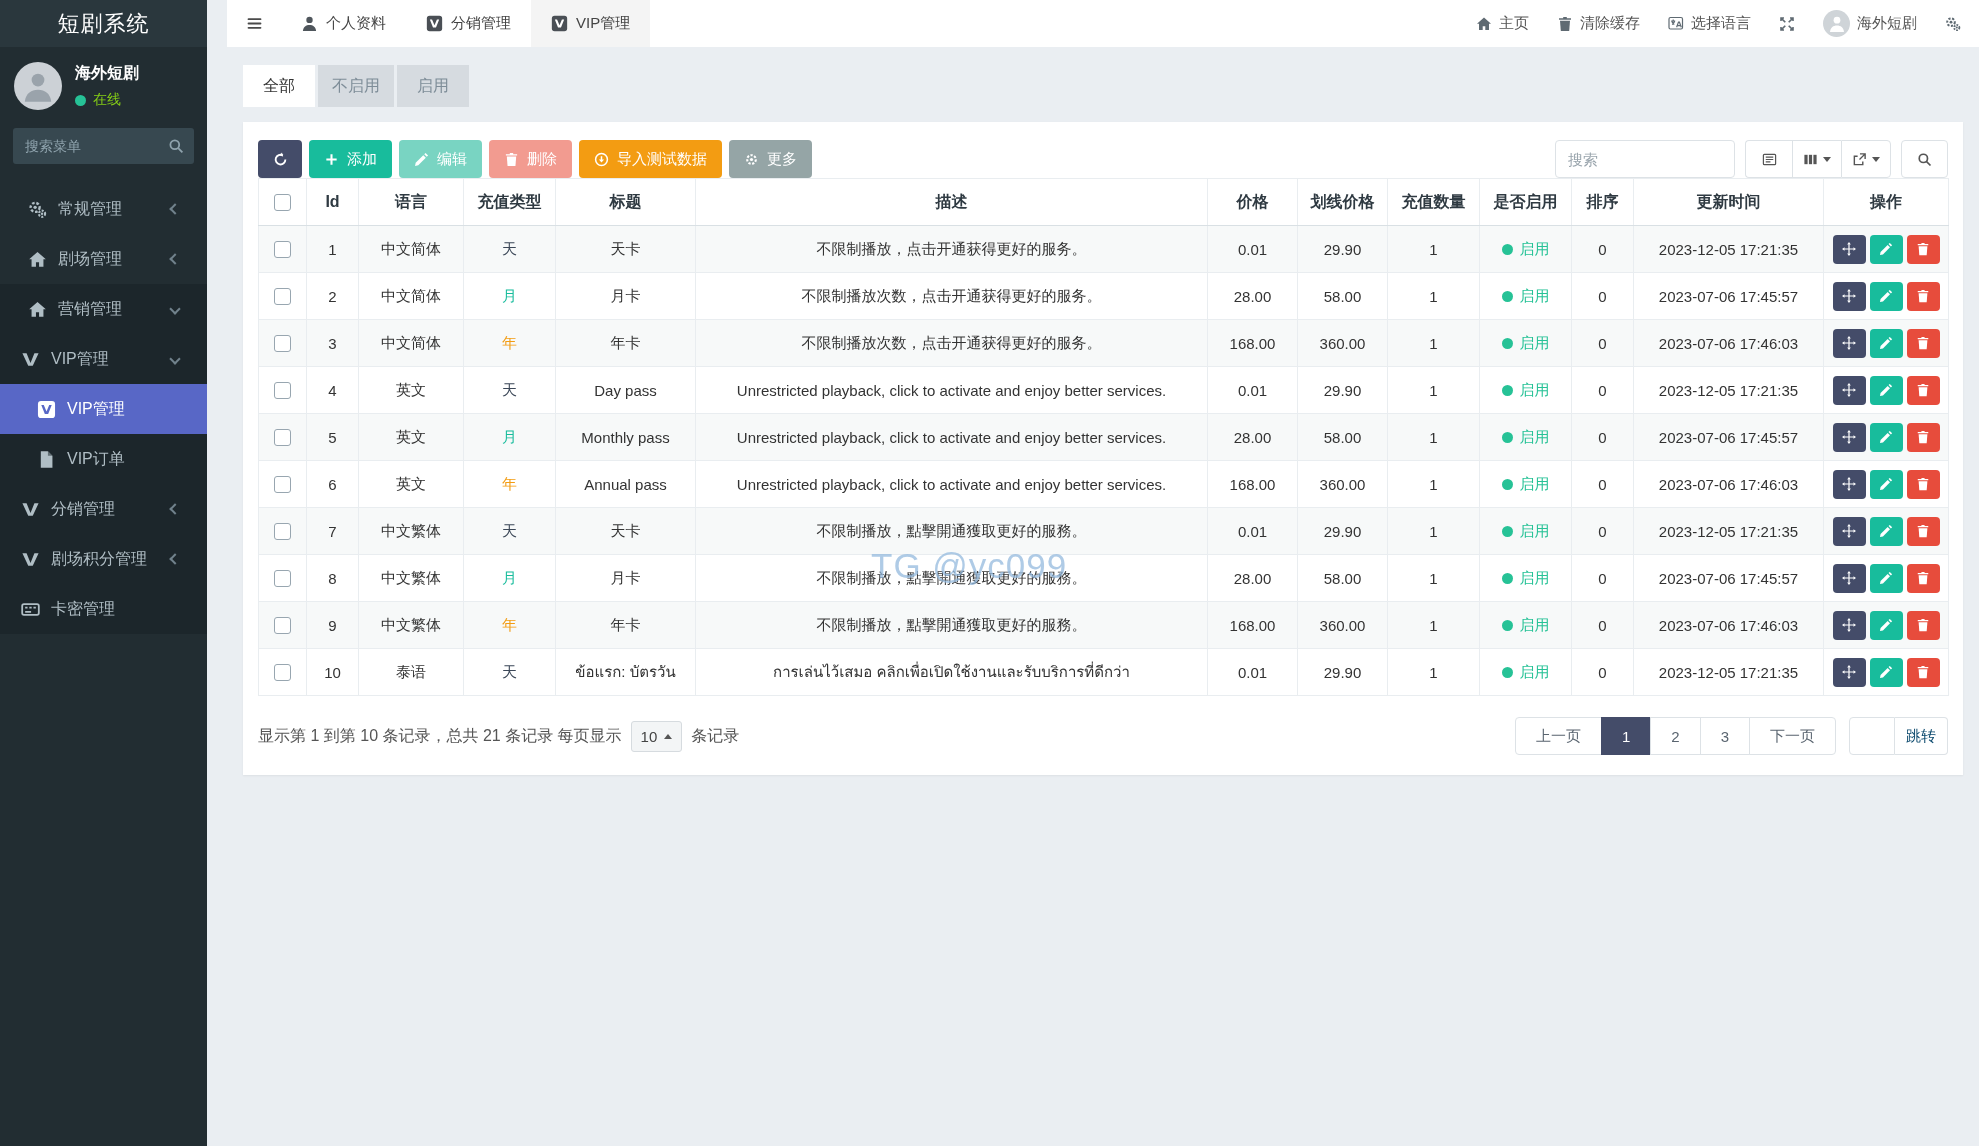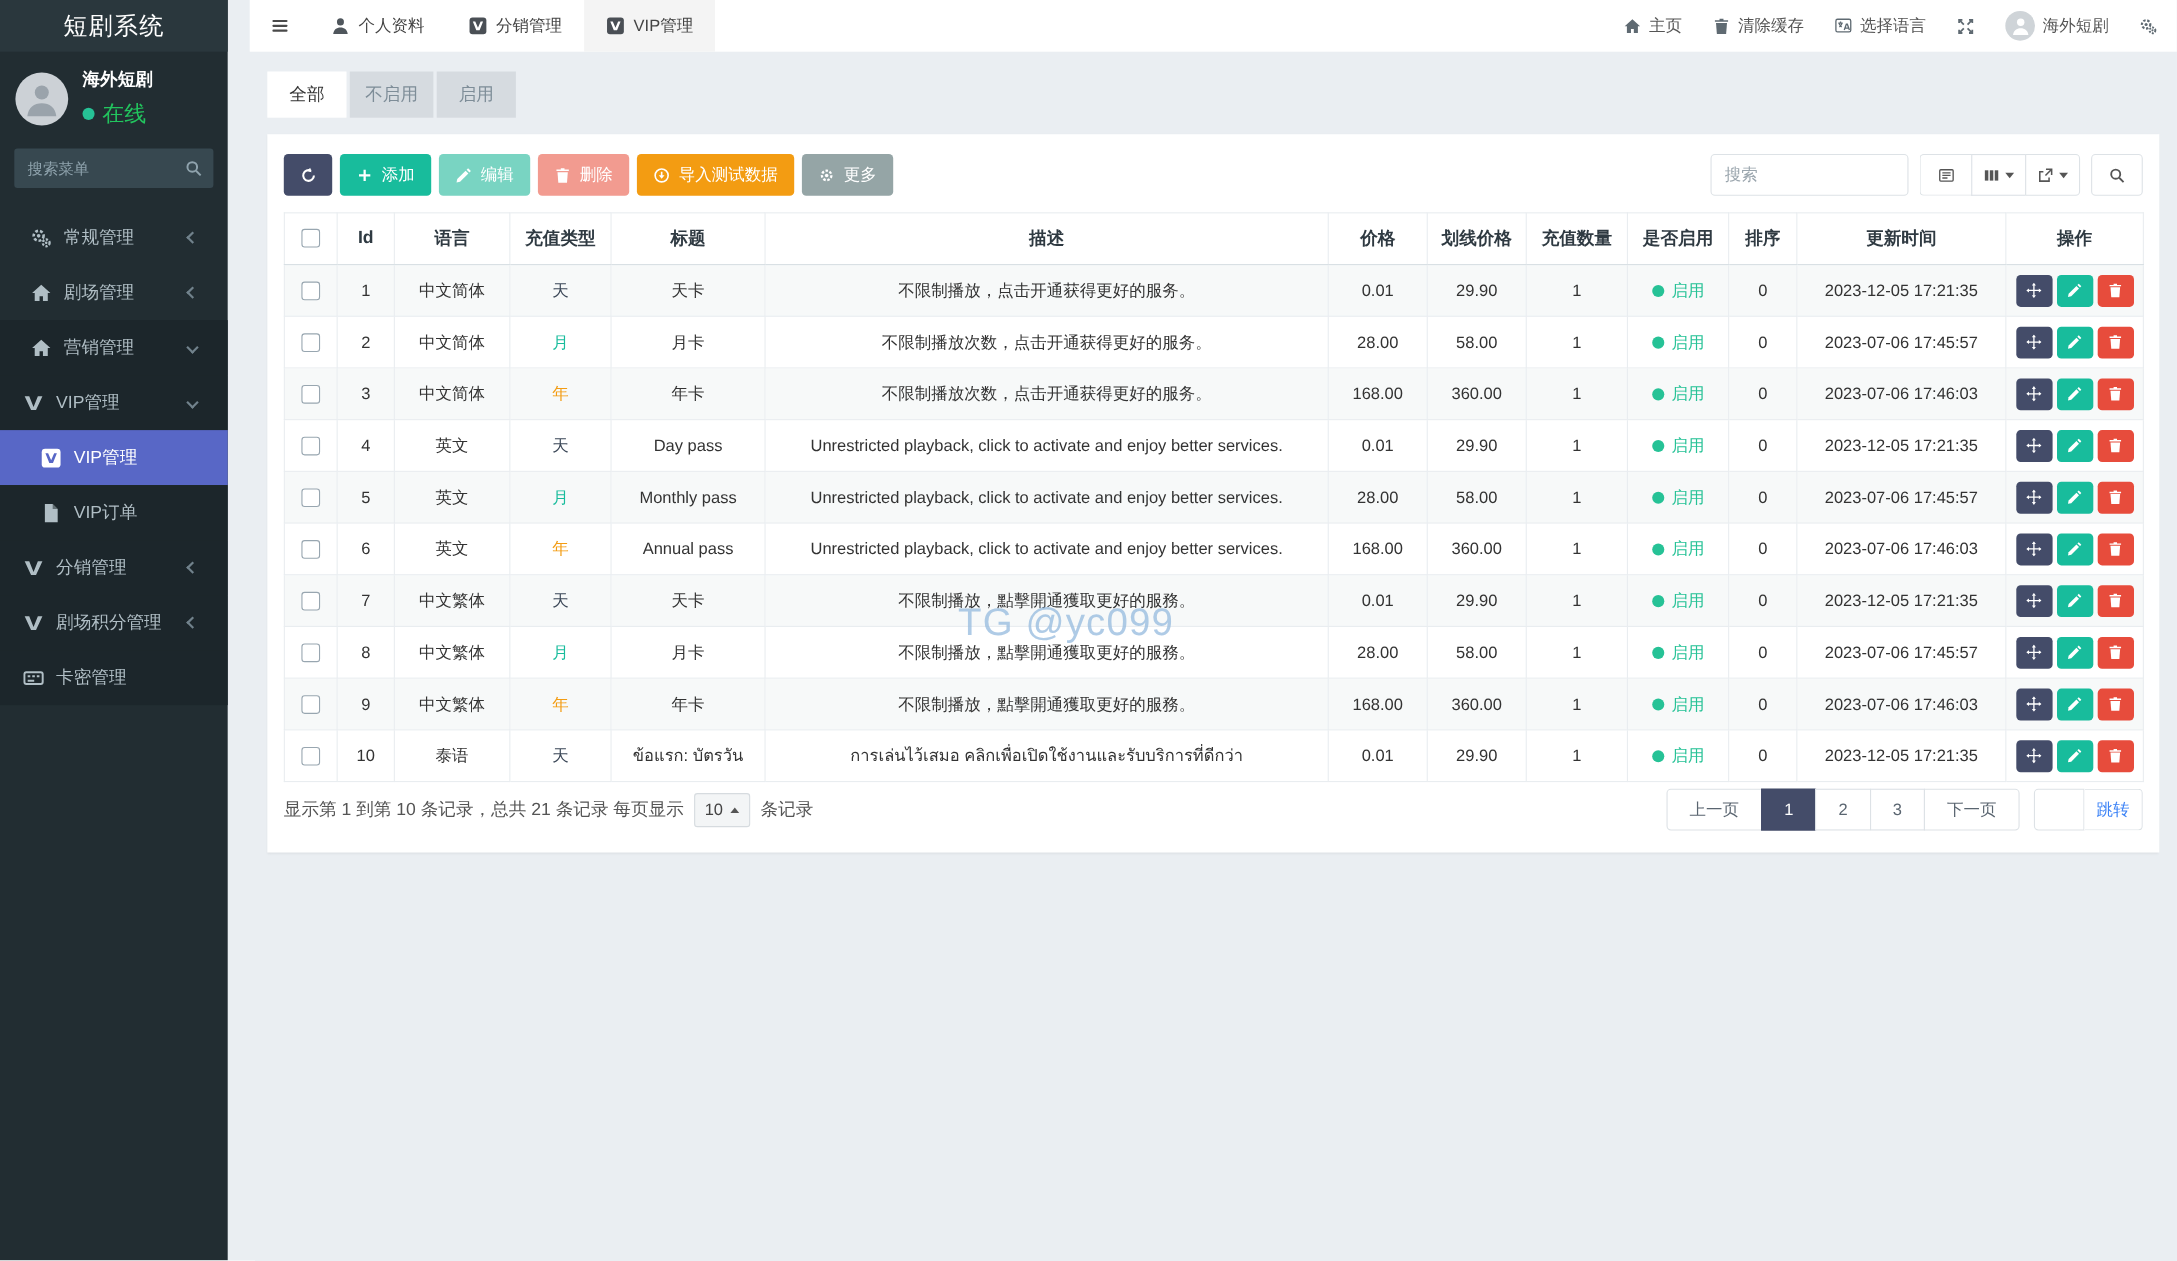--- a/index.html
+++ b/index.html
@@ -7,21 +7,21 @@
   body{width:1979px;height:1146px;font-family:"Liberation Sans","DejaVu Sans",sans-serif;overflow:hidden}
   .page{position:relative;width:1979px;height:1146px;background:#eaeef2;overflow:hidden}
 
   
   .sidebar{position:absolute;left:0;top:0;width:207px;height:100%;background:#222d32;z-index:3}
   .brand{height:47px;display:flex;align-items:center;justify-content:center;color:#fff;font-size:22px;letter-spacing:1px;background:#2a373d}
   .user-panel{display:flex;align-items:center;gap:13px;padding:15px 14px 10px}
   .avatar{width:48px;height:48px;border-radius:50%;background:#ccd1d6;overflow:hidden;display:flex;align-items:center;justify-content:center;flex:none}
   .avatar svg{width:34px;height:34px;color:#9aa3ab}
   .user-name{color:#fff;font-size:16px;font-weight:700;margin-bottom:7px}
-  .user-status{display:flex;align-items:center;gap:7px;color:#22c55e;font-size:20px}
+  .user-status{display:flex;align-items:center;gap:7px;color:#84cc16;font-size:14px}
   .dot{width:11px;height:11px;border-radius:50%;background:var(--status-green)}
   .sidebar-search{margin:8px 13px 20px;position:relative}
   .sidebar-search input{width:100%;height:36px;background:#374850;border:none;border-radius:3px;color:#fff;padding:0 34px 0 12px;font-size:14px;font-family:inherit;outline:none}
   .sidebar-search input::placeholder{color:#8fa3ad}
   .ss-icon{position:absolute;right:10px;top:10px;width:16px;height:16px;color:#8fa3ad}
   .ss-icon svg{width:100%;height:100%}
   .menu{margin-top:12px}
   .menu-item{height:50px;display:flex;align-items:center;gap:11px;padding:0 28px;color:#b0bec5;font-size:16px;cursor:pointer}
   .menu-item .mi-icon{width:19px;height:19px;flex:none;display:flex}
   .menu-item .mi-icon svg{width:100%;height:100%}
@@ -73,21 +73,21 @@
   .btn-ghost{height:38px;min-width:47px;background:#fff;border:1px solid #dde2e6;color:#555;display:flex;align-items:center;justify-content:center;gap:5px;padding:0 10px;cursor:pointer}
   .btn-ghost svg{width:15px;height:15px}
   .btn-group .btn-ghost{border-right-width:0}
   .btn-group .btn-ghost:first-child{border-radius:4px 0 0 4px}
   .btn-group .btn-ghost:last-child{border-radius:0 4px 4px 0;border-right-width:1px}
   .btn-search{border:1px solid #dde2e6;border-radius:4px}
   .caret{width:0;height:0;border-left:4px solid transparent;border-right:4px solid transparent;border-top:5px solid #555}
   .caret.up{border-top:none;border-bottom:5px solid #555}
 
   
-  .vip-table{position:absolute;left:15px;top:71px;width:1690px;border-collapse:collapse;table-layout:fixed}
+  .vip-table{position:absolute;left:15px;top:56px;width:1690px;border-collapse:collapse;table-layout:fixed}
   .vip-table th,.vip-table td{border:1px solid #e9edf0;height:47px;text-align:center;padding:2px 6px;overflow:hidden}
   .vip-table thead th{font-size:16px;color:#2f3a42;font-weight:700;background:#fff;border-bottom:1px solid #d9e0e4}
   .vip-table td{font-size:15px;color:#333}
   .vip-table tbody tr:nth-child(odd){background:#f7f9f9}
   .cbx{width:17px;height:17px;border:1px solid #98a6b0;border-radius:3px;background:#fff;display:inline-block;vertical-align:middle;cursor:pointer}
   .type-dark{color:var(--type-dark)} .type-teal{color:var(--teal)} .type-orange{color:var(--orange)}
   .status{color:var(--status-green);display:inline-flex;align-items:center;gap:7px}
   .sdot{width:11px;height:11px;border-radius:50%;background:var(--status-green);display:inline-block}
   .row-actions{display:flex;gap:4px;justify-content:center}
   .act{width:33px;height:29px;border:none;border-radius:4px;color:#fff;display:flex;align-items:center;justify-content:center;cursor:pointer}
@@ -97,21 +97,21 @@
   
   .tfooter{position:absolute;left:15px;right:15px;top:590px;height:48px;display:flex;align-items:center}
   .summary{font-size:16px;color:#555;display:flex;align-items:center;gap:9px}
   .pagesize{height:31px;padding:0 9px;border:1px solid #d6dbdf;border-radius:3px;background:#f3f5f6;display:inline-flex;align-items:center;gap:7px;font-size:15px;color:#444;cursor:pointer}
   .pagination{margin-left:auto;display:flex;align-items:center}
   .pg{min-width:29px;height:38px;padding:0 20px;border:1px solid #dde2e6;background:#fff;color:#5a6570;font-size:15px;display:flex;align-items:center;justify-content:center;cursor:pointer;margin-left:-1px}
   .pg.first{border-radius:4px 0 0 4px;margin-left:0}
   .pg.last{border-radius:0 4px 4px 0}
   .pg.active{background:var(--navy);border-color:var(--navy);color:#fff}
   .jump-input{width:46px;height:38px;border:1px solid #dde2e6;border-radius:4px 0 0 4px;margin-left:13px;padding:0 8px;font-size:15px;font-family:inherit;outline:none}
-  .jump-btn{height:38px;padding:0 11px;border:1px solid #dde2e6;border-left:none;border-radius:0 4px 4px 0;background:#fff;color:#3b82f6;font-size:15px;font-family:Liberation Mono, monospace;cursor:pointer}
+  .jump-btn{height:38px;padding:0 11px;border:1px solid #dde2e6;border-left:none;border-radius:0 4px 4px 0;background:#fff;color:#0c4a6e;font-size:15px;font-family:Liberation Mono, monospace;cursor:pointer}
 
   .watermark{position:absolute;left:628px;top:424px;font-size:35px;color:rgba(148,185,221,.75);letter-spacing:1px;pointer-events:none;white-space:nowrap;z-index:5}
 </style>
 </head>
 <body>
 
 <div class="page">
 
   <aside class="sidebar">
     <div class="brand">短剧系统</div>

